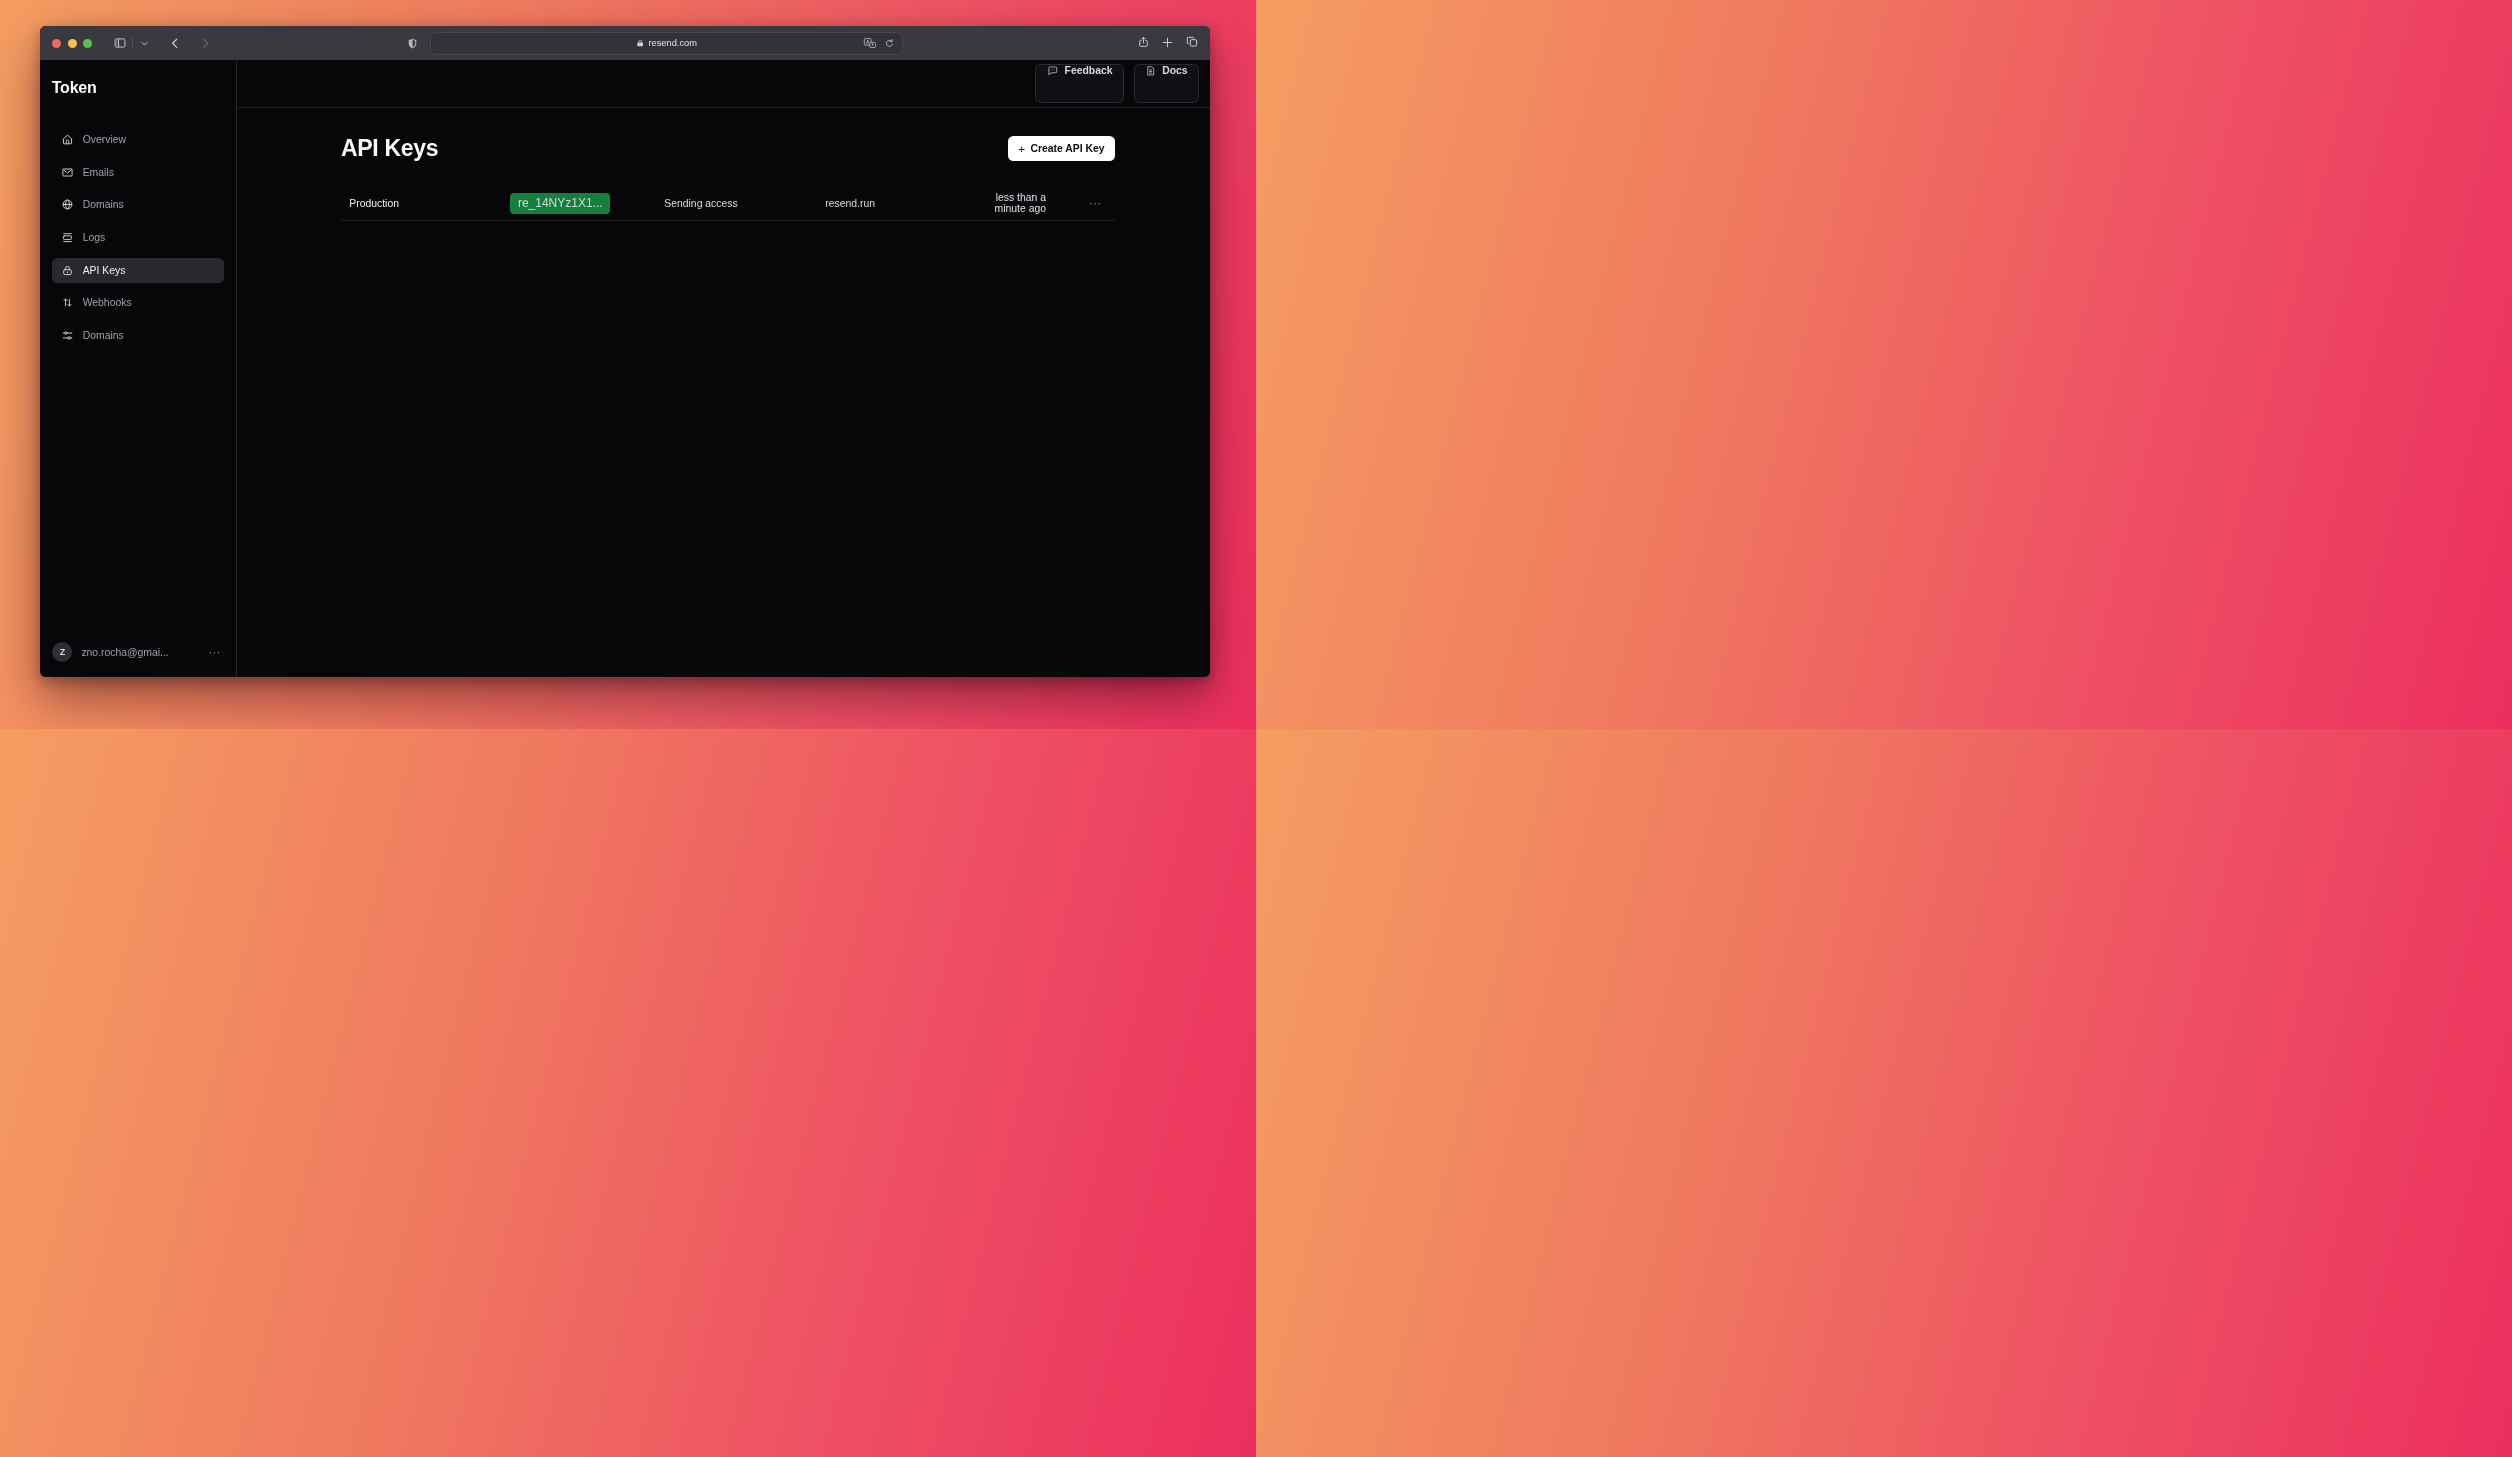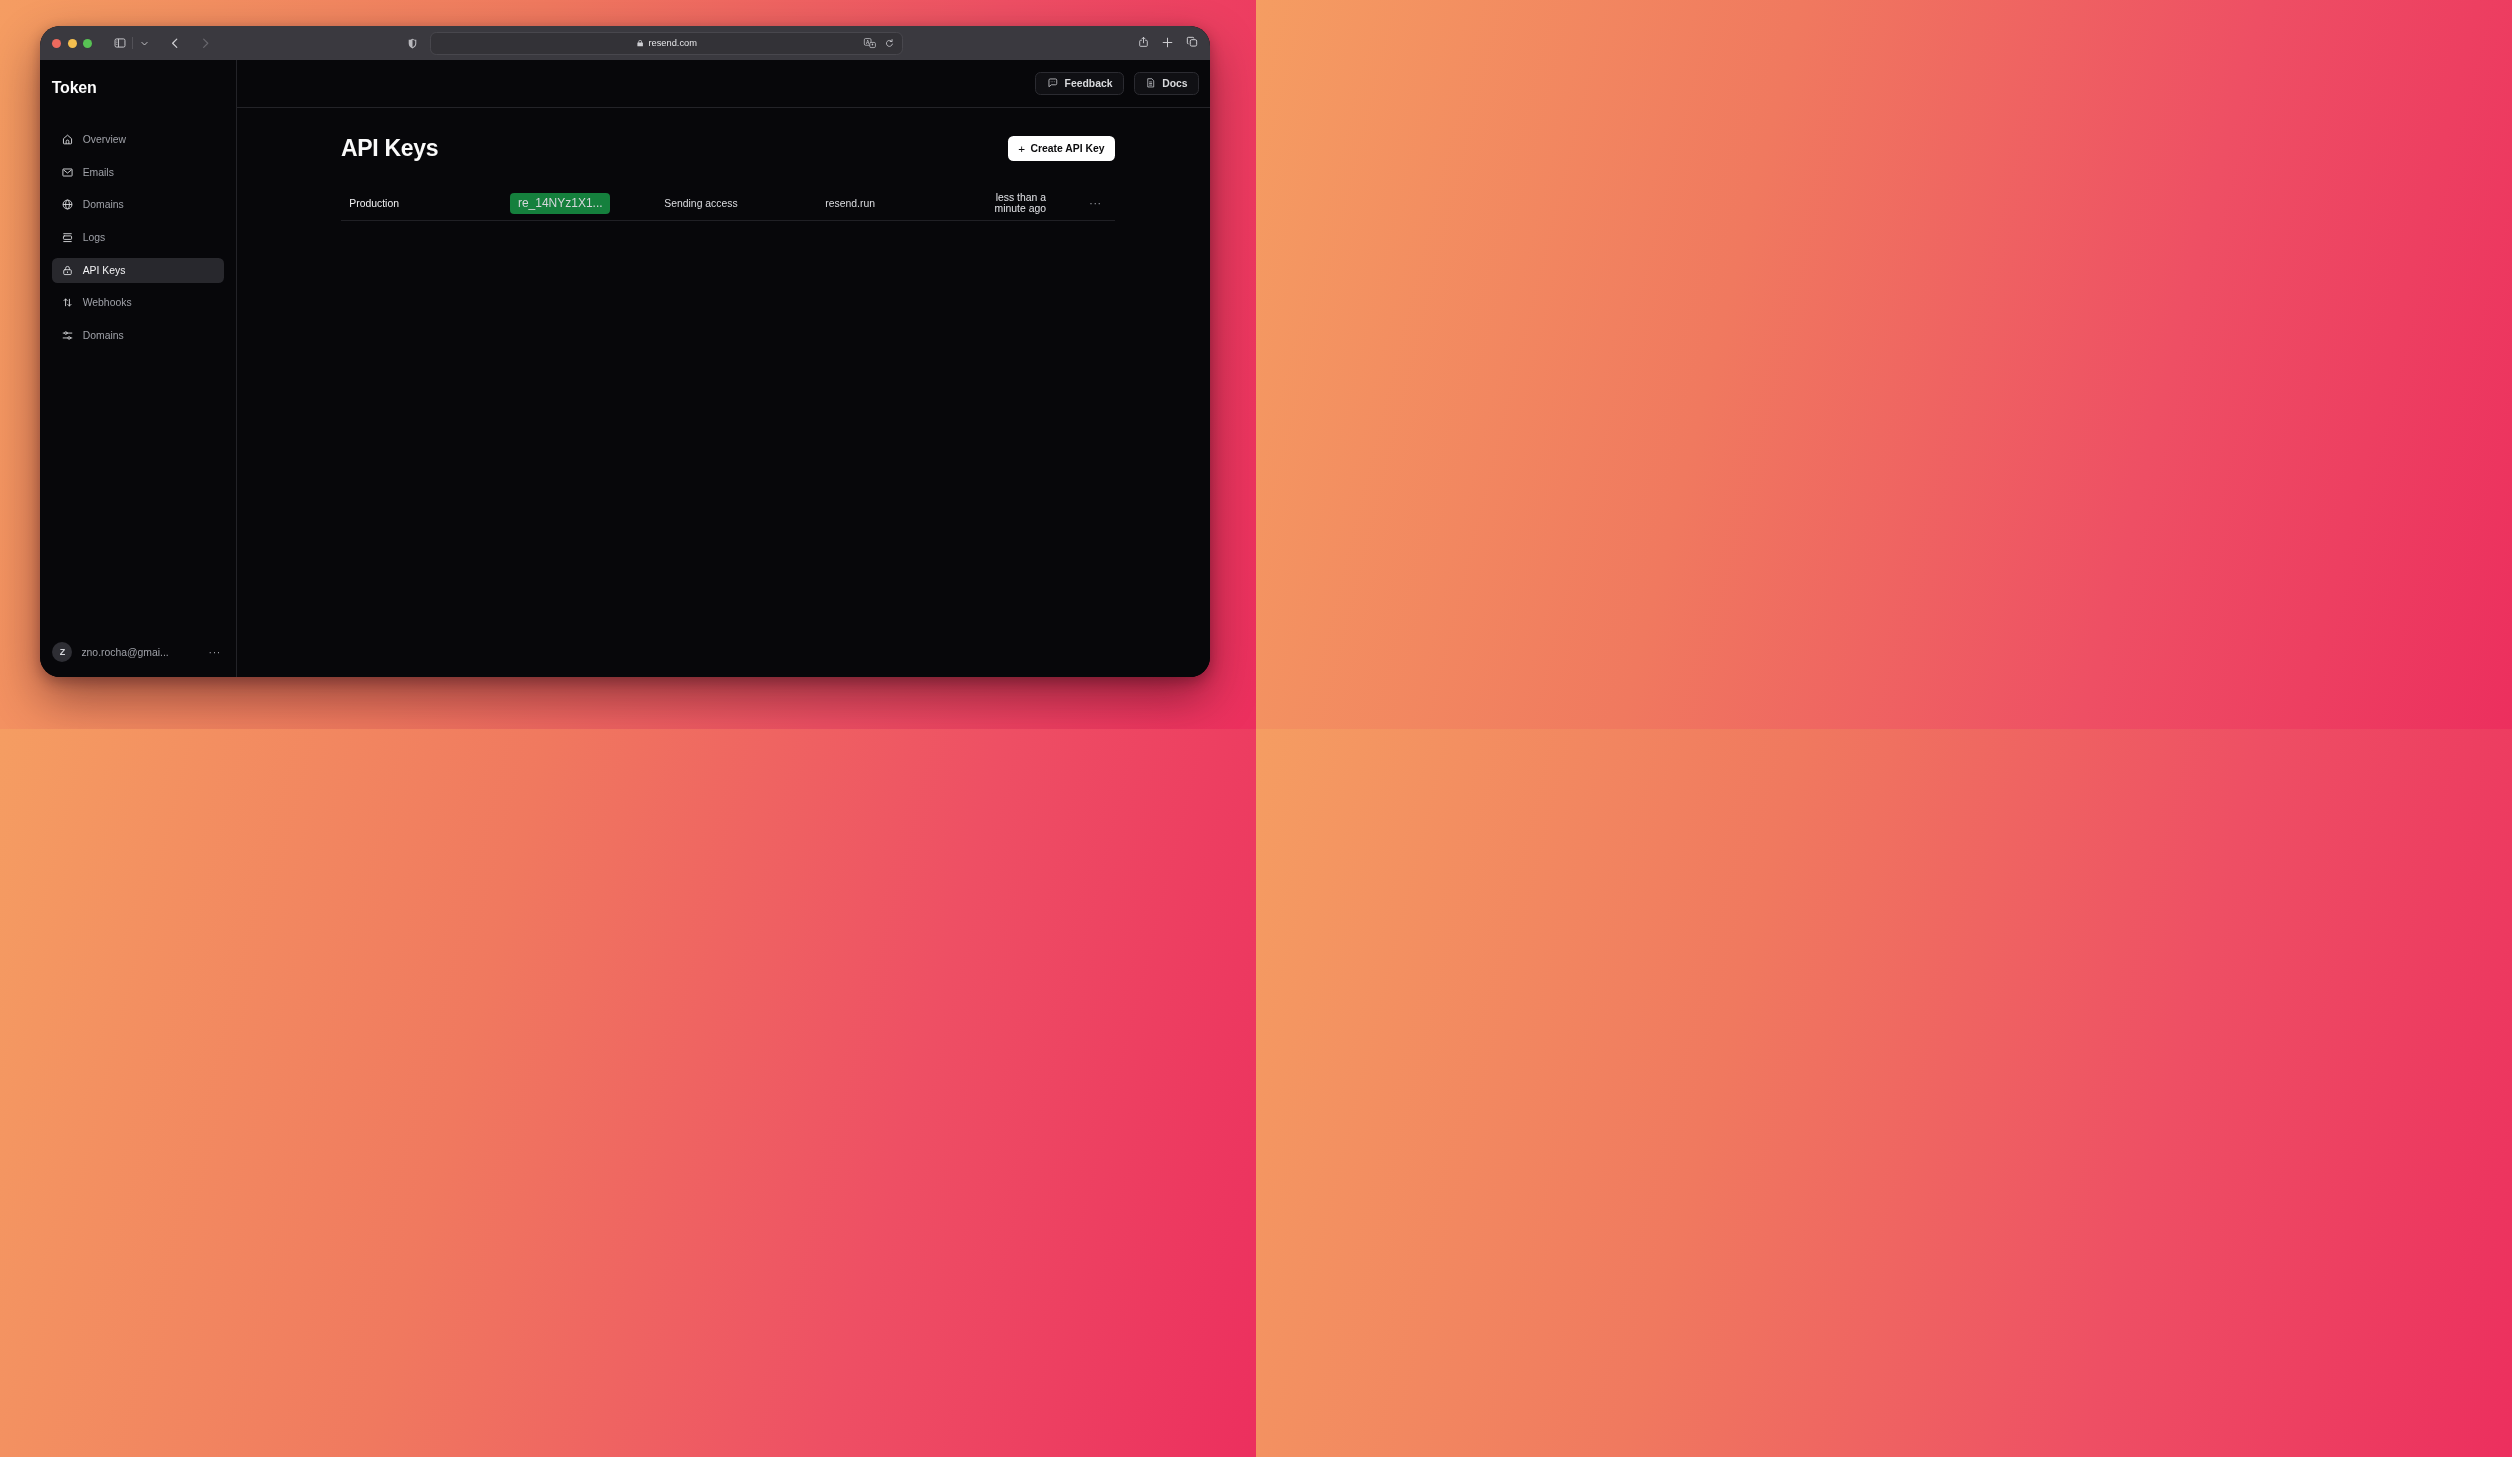--- a/index.html
+++ b/index.html
@@ -10,21 +10,21 @@
   }
   
   body {
     background: linear-gradient(104deg, #f59d62 0%, #f0795f 38%, #ee4f64 70%, #ec2f5e 100%);
   }
   .stage { position:relative; width:1256px; height:729px; }
 
   
   .window {
     position:absolute; left:40px; top:26px; width:1170px; height:651px;
-    border-radius:20px; background:#060609;
+    border-radius:6px; background:#060609;
     box-shadow: 0 21px 48px rgba(40,5,15,.45), 0 4.1px 12.4px rgba(40,5,15,.30);
     overflow:hidden;
   }
   .chrome {
     position:relative; height:34px; background:#3a393f;
     display:flex; align-items:center;
   }
   .traffic { display:flex; gap:6.2px; margin-left:12.4px; }
   .dot { width:9px; height:9px; border-radius:50%; }
   .chrome-icons { display:flex; align-items:center; color:#cfcfd3; }
@@ -62,21 +62,21 @@
   }
   .account-email { margin-left:9px; color:#9fa1a8; font-size:10.4px; flex:1; }
   .account-menu { color:#9fa1a8; font-size:10.4px; letter-spacing:0.7px; }
 
   .main { position:relative; flex:1; }
   .topbar {
     height:48px; border-bottom:0.7px solid #232328;
     display:flex; align-items:center; justify-content:flex-end; gap:9.7px; padding-right:11px;
   }
   .tbtn {
-    display:flex; align-items:center; gap:6.2px; height:23px; padding:0 10.4px;
+    display:flex; gap:6.2px; height:39px; padding:0 10.4px;
     background:#101014; border:0.7px solid #2b2b31; border-radius:5.5px;
     color:#d9dadd; font-size:10.4px; font-weight:bold; cursor:default;
   }
   .tbtn svg { color:#c9cacf; }
 
   .content { padding:25px 95px 0 104px; }
   .title-row { display:flex; align-items:center; justify-content:space-between; height:30px; }
   .page-title { color:#fafafa; font-size:23px; font-weight:bold; letter-spacing:-0.3px; }
   .create-btn {
     display:flex; align-items:center; gap:5.5px; height:25px; padding:0 10.4px;

